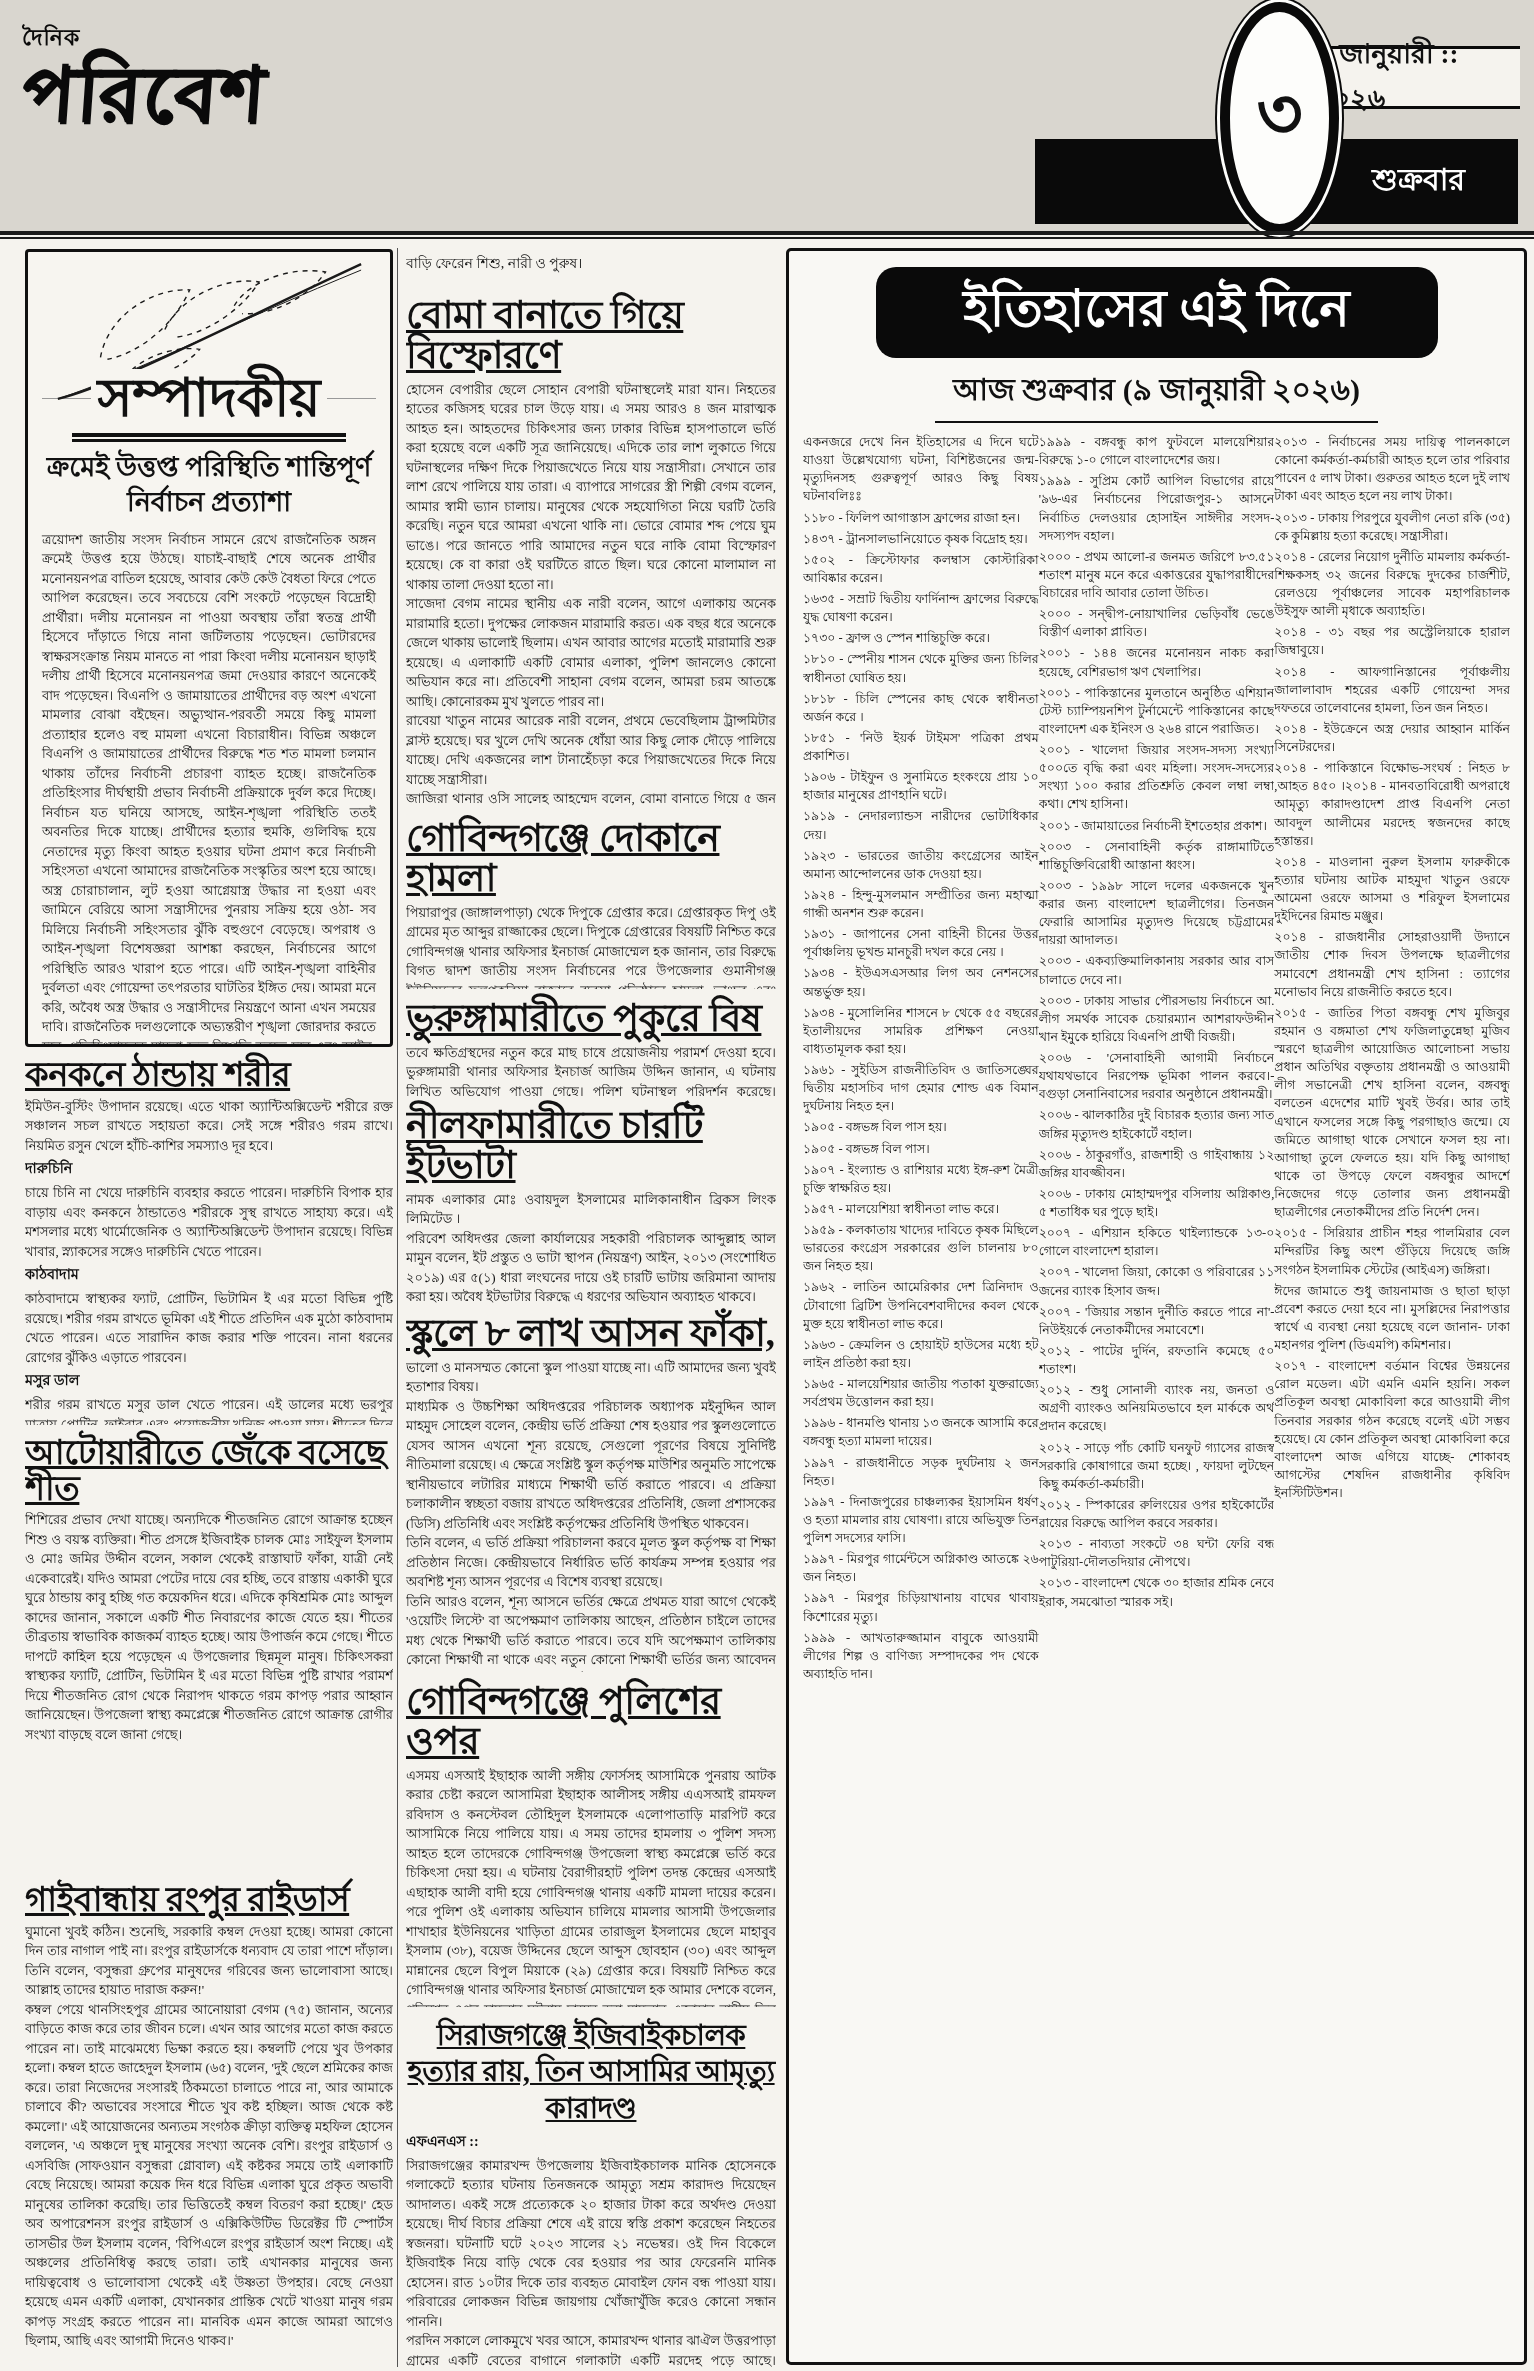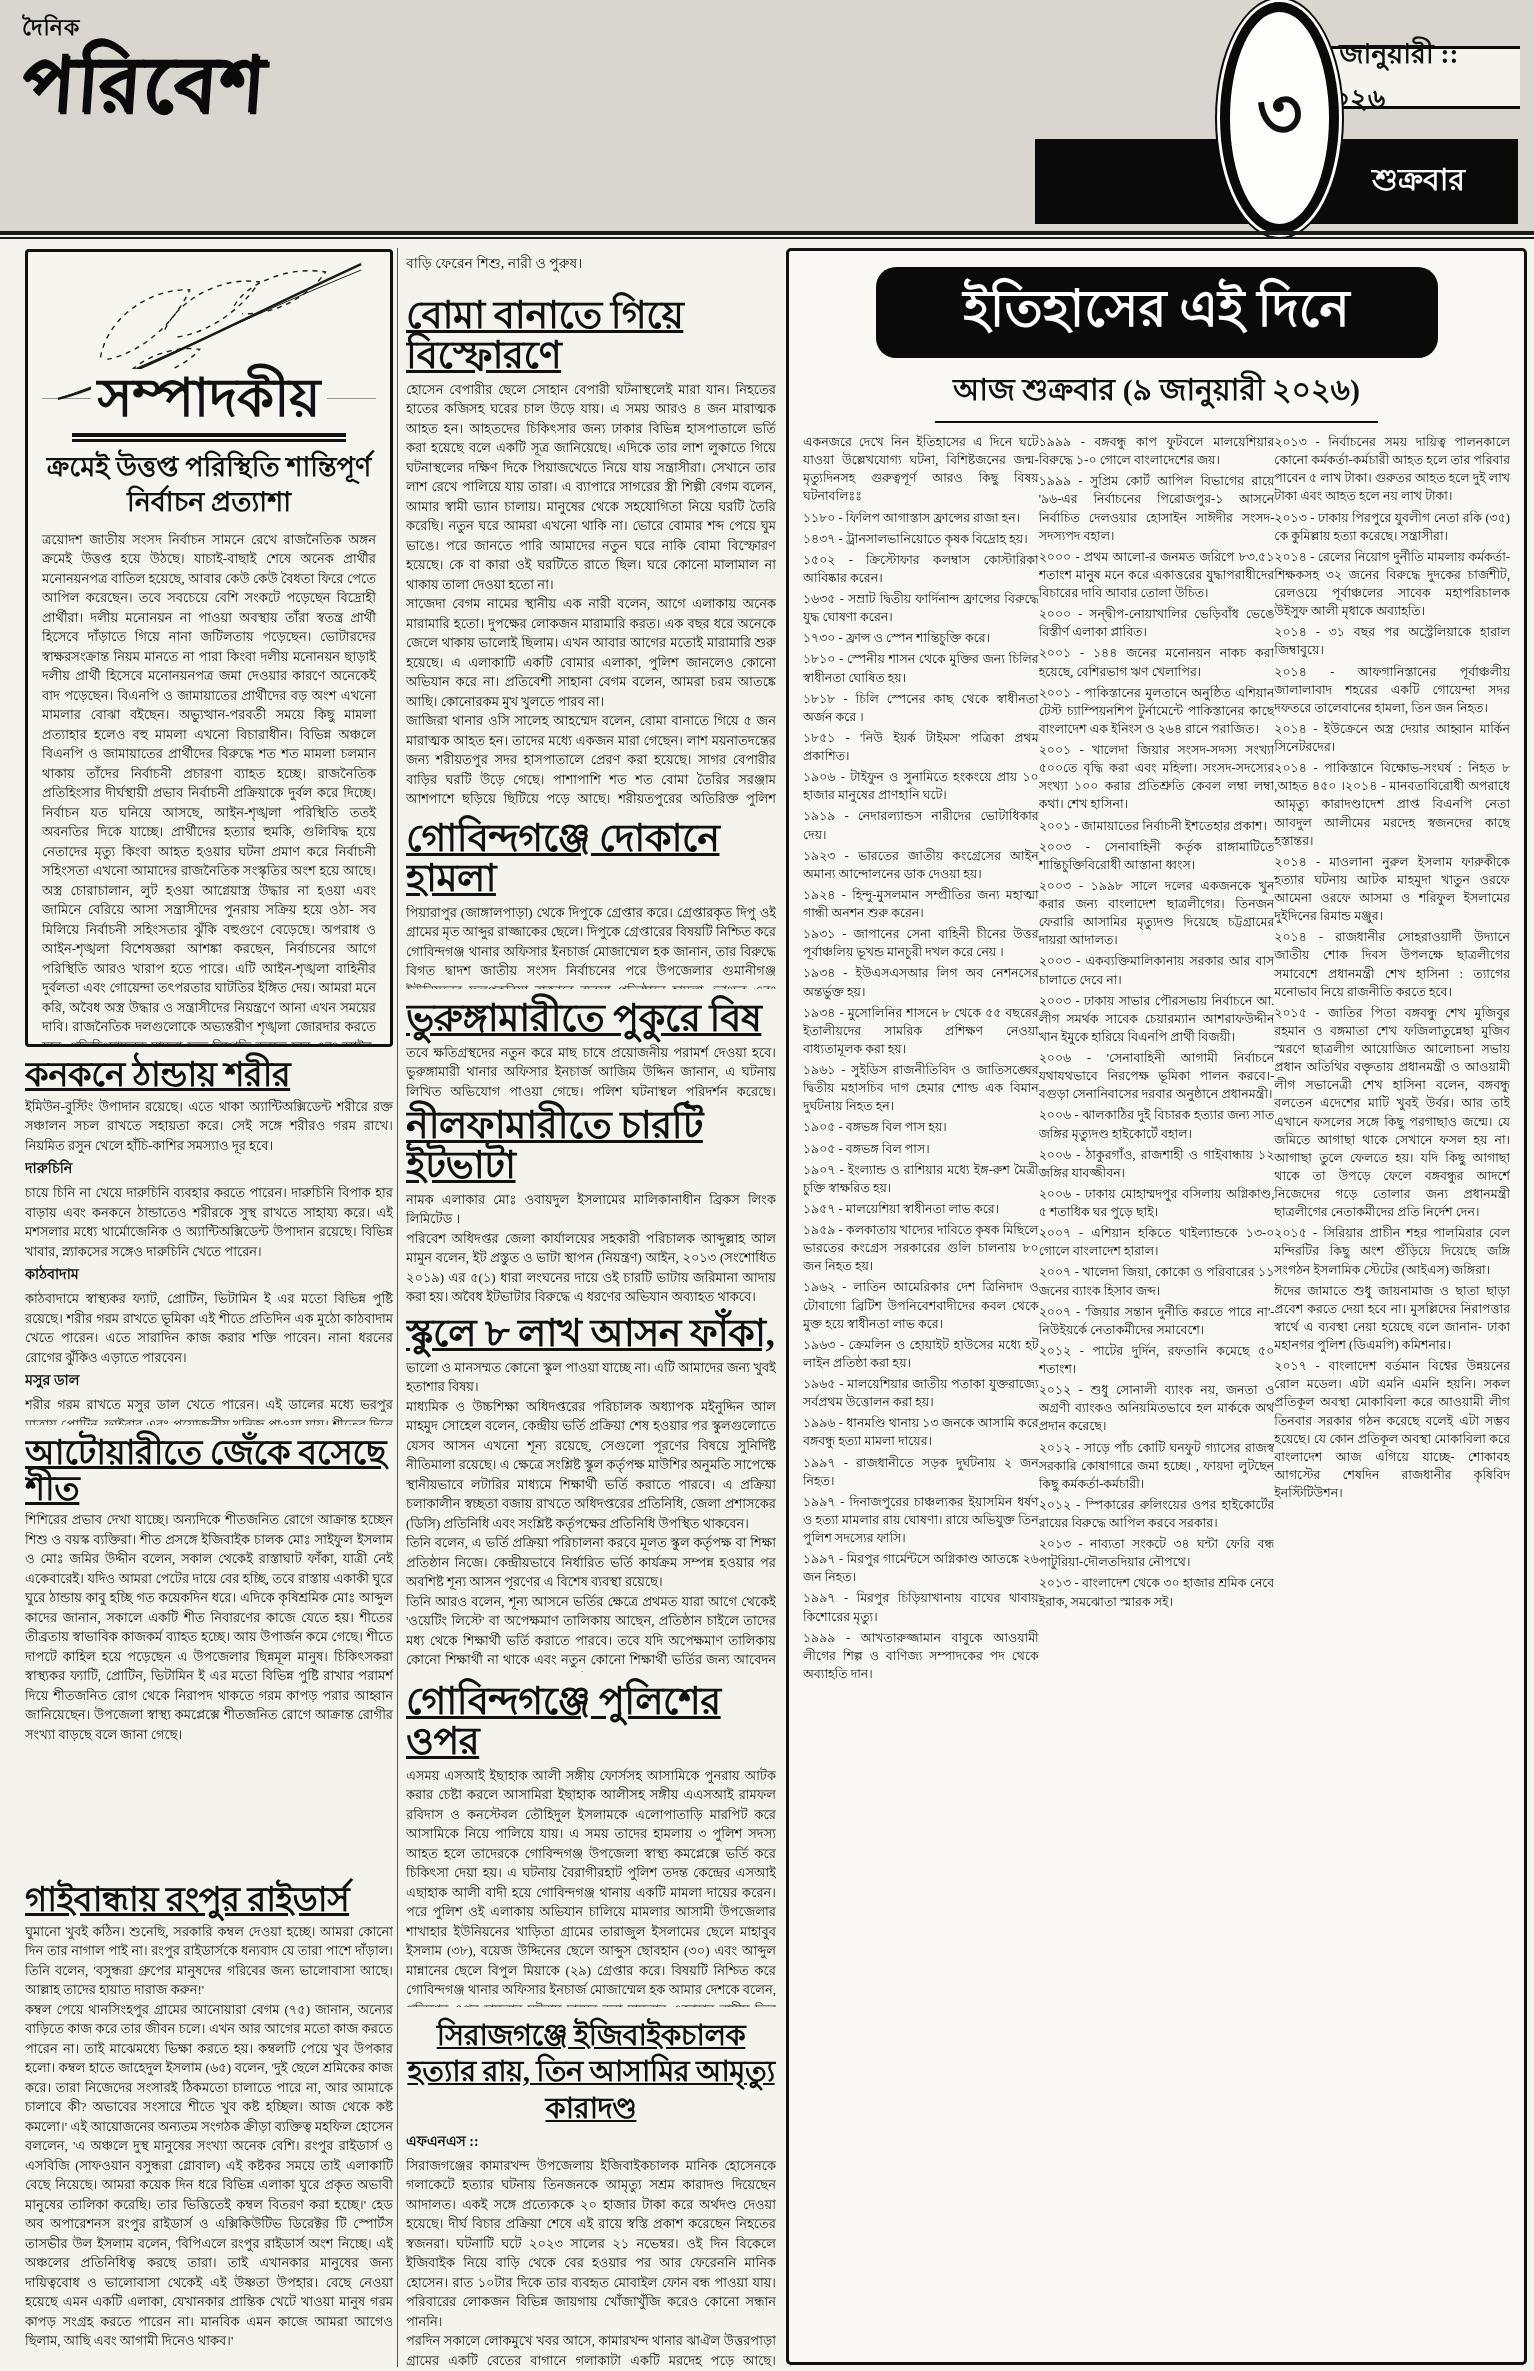--- a/index.html
+++ b/index.html
@@ -1,20 +1,20 @@
 <!DOCTYPE html>
 <html><head>
 <meta charset="utf-8">
 <style>
   html,body{margin:0;padding:0;}
   body{font-family:"Liberation Serif","DejaVu Serif",serif;color:#111;}
   .page{position:relative;width:1535px;height:2371px;background:#f5f3ee;overflow:hidden;}
   
   .header-band{position:absolute;left:0;top:0;width:1535px;height:231px;background:#d9d6cf;}
-  .masthead{position:absolute;left:22px;top:10px;color:#0a0a0a;}
+  .masthead{position:absolute;left:22px;top:20px;color:#0a0a0a;}
   .masthead-small{font-weight:bold;font-size:22px;letter-spacing:1px;}
   .masthead-main{font-weight:bold;font-size:77px;line-height:1.0;letter-spacing:2px;transform:skewX(-4deg);text-shadow:2px 2px 0 #0a0a0a;}
   .black-bar{position:absolute;left:1035px;top:139px;width:483px;height:85px;background:#0a0a0a;}
   .date-box{position:absolute;left:1315px;top:46px;width:205px;height:57px;background:#f5f3ee;border-top:3px solid #0a0a0a;border-bottom:3px solid #0a0a0a;display:flex;align-items:center;justify-content:center;font-size:27px;font-weight:bold;}
   .day-label{position:absolute;left:1322px;top:156px;width:193px;text-align:center;color:#fff;font-size:30px;font-weight:bold;}
   .page-circle{position:absolute;left:1220px;top:2px;width:99px;height:212px;background:#fdfdfb;border:10px solid #0a0a0a;border-radius:50%;box-shadow:0 0 0 3px #fdfdfb,0 0 0 5px #0a0a0a;display:flex;align-items:center;justify-content:center;font-size:71px;font-weight:bold;}
   .top-rule{position:absolute;left:0;top:231px;width:1535px;height:8px;border-top:4px solid #1c1c1c;border-bottom:2px solid #1c1c1c;box-sizing:border-box;}
   .col-divider{position:absolute;left:397px;top:248px;width:1px;height:2119px;background:#555;}
   
   .col-left{position:absolute;left:25px;top:249px;width:368px;height:2122px;overflow:hidden;}
@@ -110,20 +110,21 @@
   </section>
 
   <section class="col-mid">
     <p class="kicker">বাড়ি ফেরেন শিশু, নারী ও পুরুষ।</p>
 
     <article class="article m0">
       <h3 class="mid-head">বোমা বানাতে গিয়ে বিস্ফোরণে</h3>
       <div>
           <p class="para">হোসেন বেপারীর ছেলে সোহান বেপারী ঘটনাস্থলেই মারা যান। নিহতের হাতের কজিসহ ঘরের চাল উড়ে যায়। এ সময় আরও ৪ জন মারাত্মক আহত হন। আহতদের চিকিৎসার জন্য ঢাকার বিভিন্ন হাসপাতালে ভর্তি করা হয়েছে বলে একটি সূত্র জানিয়েছে। এদিকে তার লাশ লুকাতে গিয়ে ঘটনাস্থলের দক্ষিণ দিকে পিয়াজখেতে নিয়ে যায় সন্ত্রাসীরা। সেখানে তার লাশ রেখে পালিয়ে যায় তারা। এ ব্যাপারে সাগরের স্ত্রী শিল্পী বেগম বলেন, আমার স্বামী ভ্যান চালায়। মানুষের থেকে সহযোগিতা নিয়ে ঘরটি তৈরি করেছি। নতুন ঘরে আমরা এখনো থাকি না। ভোরে বোমার শব্দ পেয়ে ঘুম ভাঙে। পরে জানতে পারি আমাদের নতুন ঘরে নাকি বোমা বিস্ফোরণ হয়েছে। কে বা কারা ওই ঘরটিতে রাতে ছিল। ঘরে কোনো মালামাল না থাকায় তালা দেওয়া হতো না।</p>
           <p class="para">সাজেদা বেগম নামের স্থানীয় এক নারী বলেন, আগে এলাকায় অনেক মারামারি হতো। দুপক্ষের লোকজন মারামারি করত। এক বছর ধরে অনেকে জেলে থাকায় ভালোই ছিলাম। এখন আবার আগের মতোই মারামারি শুরু হয়েছে। এ এলাকাটি একটি বোমার এলাকা, পুলিশ জানলেও কোনো অভিযান করে না। প্রতিবেশী সাহানা বেগম বলেন, আমরা চরম আতঙ্কে আছি। কোনোরকম মুখ খুলতে পারব না।</p>
+          <p class="para">রাবেয়া খাতুন নামের আরেক নারী বলেন, প্রথমে ভেবেছিলাম ট্রান্সমিটার ব্লাস্ট হয়েছে। ঘর খুলে দেখি অনেক ধোঁয়া আর কিছু লোক দৌড়ে পালিয়ে যাচ্ছে। দেখি একজনের লাশ টানাহেঁচড়া করে পিয়াজখেতের দিকে নিয়ে যাচ্ছে সন্ত্রাসীরা।</p>
           <p class="para">জাজিরা থানার ওসি সালেহ আহম্মেদ বলেন, বোমা বানাতে গিয়ে ৫ জন মারাত্মক আহত হন। তাদের মধ্যে একজন মারা গেছেন। লাশ ময়নাতদন্তের জন্য শরীয়তপুর সদর হাসপাতালে প্রেরণ করা হয়েছে। সাগর বেপারীর বাড়ির ঘরটি উড়ে গেছে। পাশাপাশি শত শত বোমা তৈরির সরঞ্জাম আশপাশে ছড়িয়ে ছিটিয়ে পড়ে আছে। শরীয়তপুরের অতিরিক্ত পুলিশ সুপার মো. তানভীর হাসান বলেন, আজ সকালে বিলাশপুর এলাকায় একটি বাড়িতে বোমা বানাতে গিয়ে একজন মারা গেছে। এ সময় তাদের মধ্যে একজনের হাতের কজিসহ ঘরের চাল উড়ে গেছে। আহতদের কোথায় চিকিৎসা দেওয়া হচ্ছে আমরা তার খোঁজখবর নিচ্ছি। তদন্ত করে আইনগত ব্যবস্থা গ্রহণ করব।</p>
         </div>
     </article>
 
     <article class="article m1">
       <h3 class="mid-head">গোবিন্দগঞ্জে দোকানে হামলা</h3>
       <div>
           <p class="para">পিয়ারাপুর (জাঙ্গালপাড়া) থেকে দিপুকে গ্রেপ্তার করে। গ্রেপ্তারকৃত দিপু ওই গ্রামের মৃত আব্দুর রাজ্জাকের ছেলে। দিপুকে গ্রেপ্তারের বিষয়টি নিশ্চিত করে গোবিন্দগঞ্জ থানার অফিসার ইনচার্জ মোজাম্মেল হক জানান, তার বিরুদ্ধে বিগত দ্বাদশ জাতীয় সংসদ নির্বাচনের পরে উপজেলার গুমানীগঞ্জ ইউনিয়নের ফুলপুকুরিয়া বাজারে ব্যবসা প্রতিষ্ঠানে হামলা, ভাংচুর এবং অগ্নিসংযোগের ঘটনায় থানায় দায়েরকৃত মামলায় তাকে গেপ্তার করা হয়েছে এবং তাকে আদালতের মাধ্যমে গাইবান্ধা জেলা কারাগারে পাঠানো হয়েছে।</p>
         </div>
     </article>

